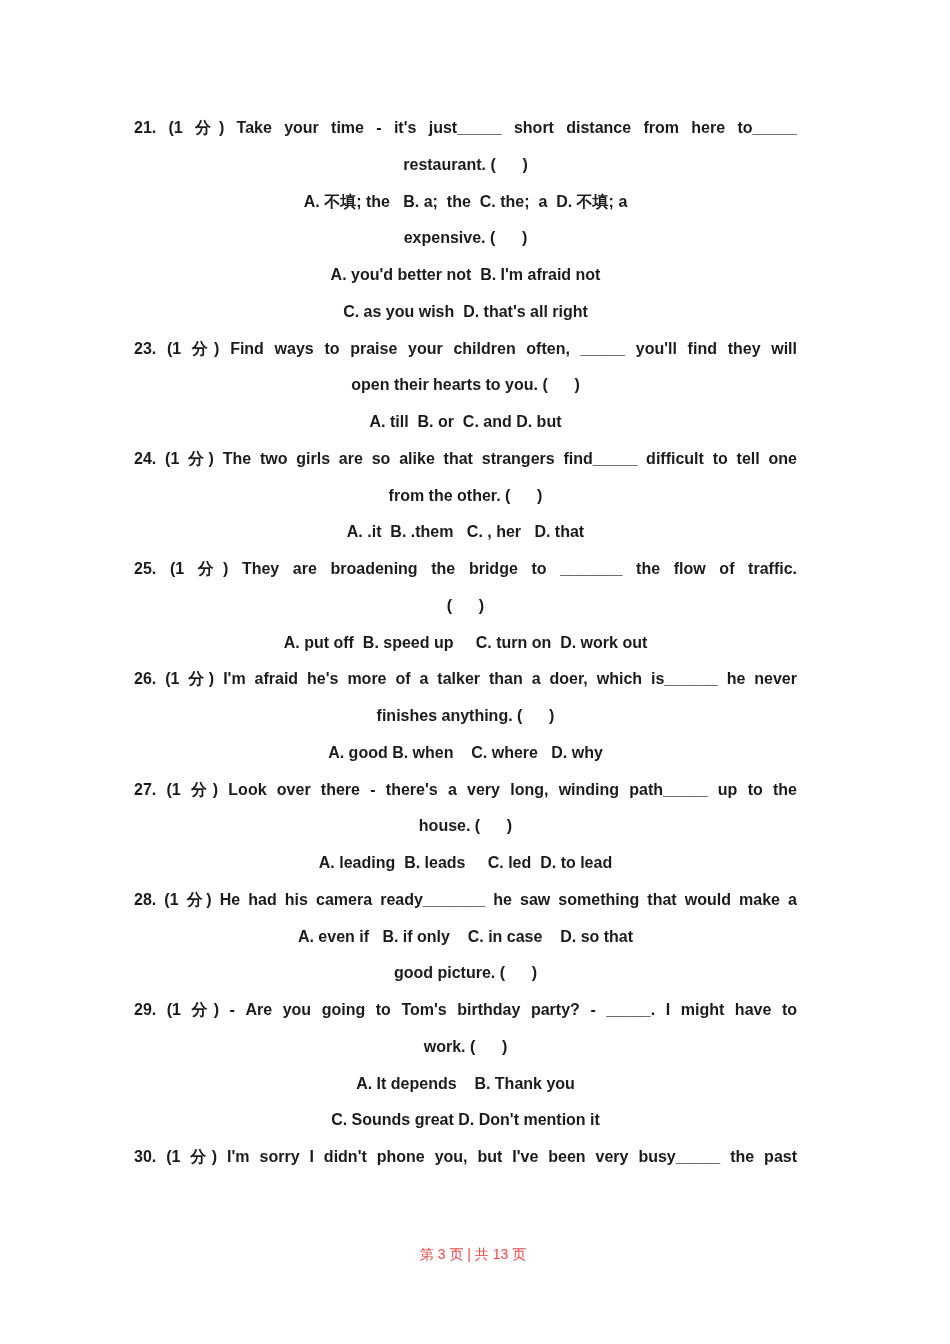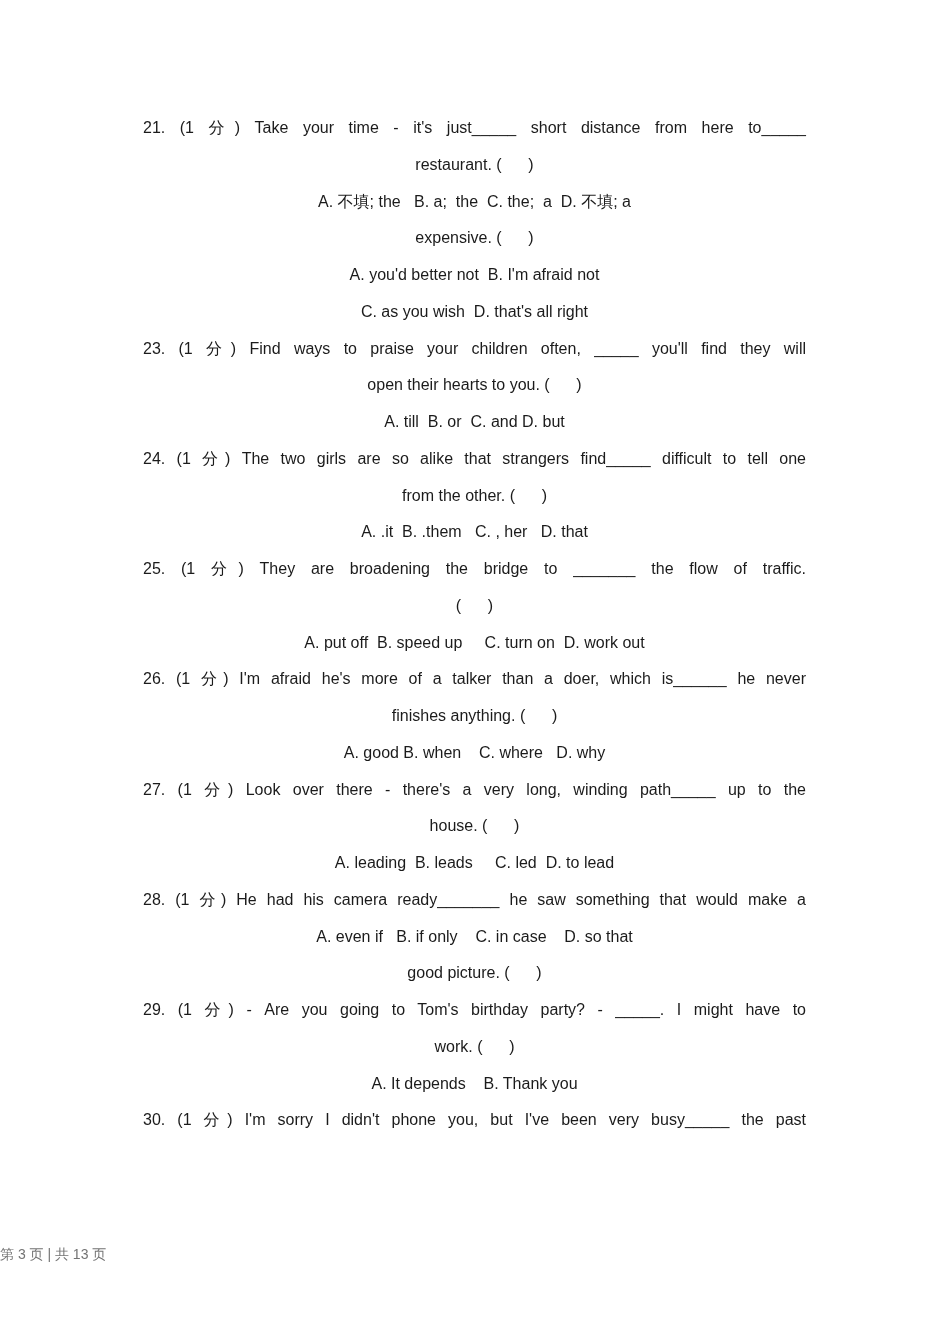--- a/index.html
+++ b/index.html
@@ -11,45 +11,47 @@
     position: relative;
     width: 950px;
     height: 1344px;
     background: #ffffff;
     font-family: "Liberation Sans", "DejaVu Sans", sans-serif;
     color: #1b1b1b;
     overflow: hidden;
   }
   .content {
     position: absolute;
-    left: 143px;
+    left: 134px;
     top: 110px;
     width: 663px;
     font-size: 16px;
+    font-weight: bold;
   }
   .line {
     height: 36.76px;
     line-height: 36.76px;
     white-space: pre-wrap;
     text-align: center;
   }
   .line.just {
     white-space: normal;
     text-align: justify;
     text-align-last: justify;
     -moz-text-align-last: justify;
   }
   .footer {
     position: absolute;
     left: 0;
     top: 1243px;
     width: 946px;
+    text-align: center;
     font-size: 14px;
     line-height: 22px;
-    color: #737373;
+    color: #ef4444;
   }
 </style>
 </head>
 <body>
 
 <div class="page">
   <div class="content" id="questions-container">
       <div>
         <div class="line just">21. (1 分) Take your time - it's just_____ short distance from here to_____</div>
         <div class="line">restaurant. (      )</div>
@@ -87,20 +89,21 @@
       </div>
       <div>
         <div class="line just">28. (1 分) He had his camera ready_______ he saw something that would make a</div>
         <div class="line">A. even if   B. if only    C. in case    D. so that</div>
         <div class="line">good picture. (      )</div>
       </div>
       <div>
         <div class="line just">29. (1 分) - Are you going to Tom's birthday party? - _____. I might have to</div>
         <div class="line">work. (      )</div>
         <div class="line">A. It depends    B. Thank you</div>
+        <div class="line">C. Sounds great D. Don't mention it</div>
       </div>
       <div>
         <div class="line just">30. (1 分) I'm sorry I didn't phone you, but I've been very busy_____ the past</div>
       </div>
     </div>
   <div class="footer">
     <span>第 3 页 | 共 13 页</span>
   </div>
 </div>
 

